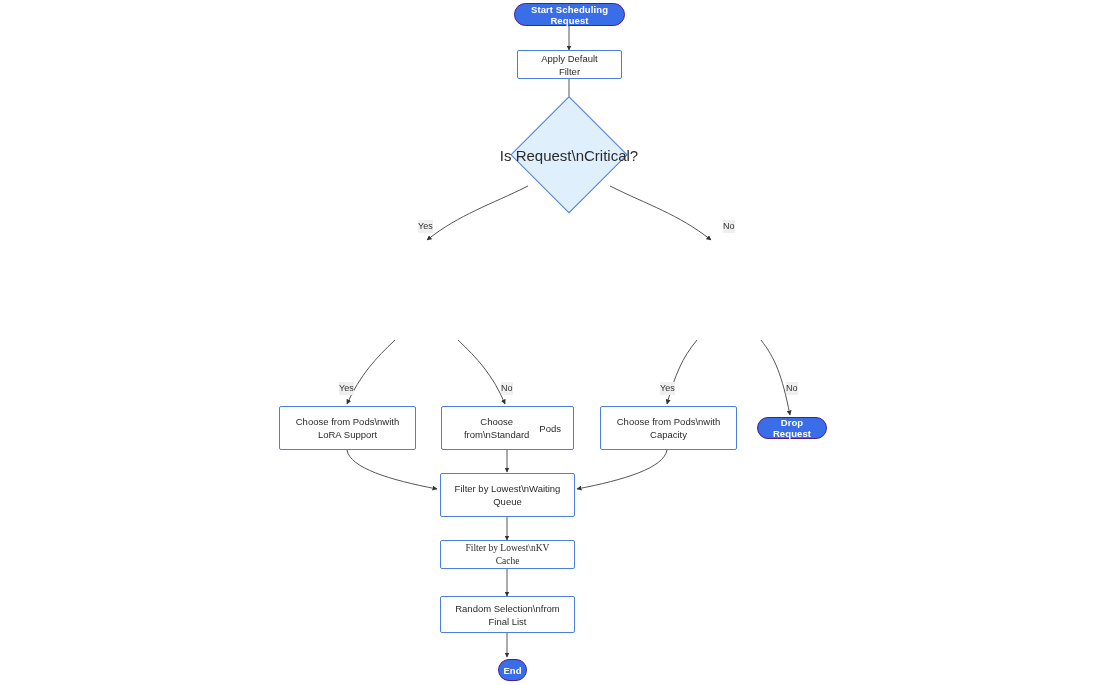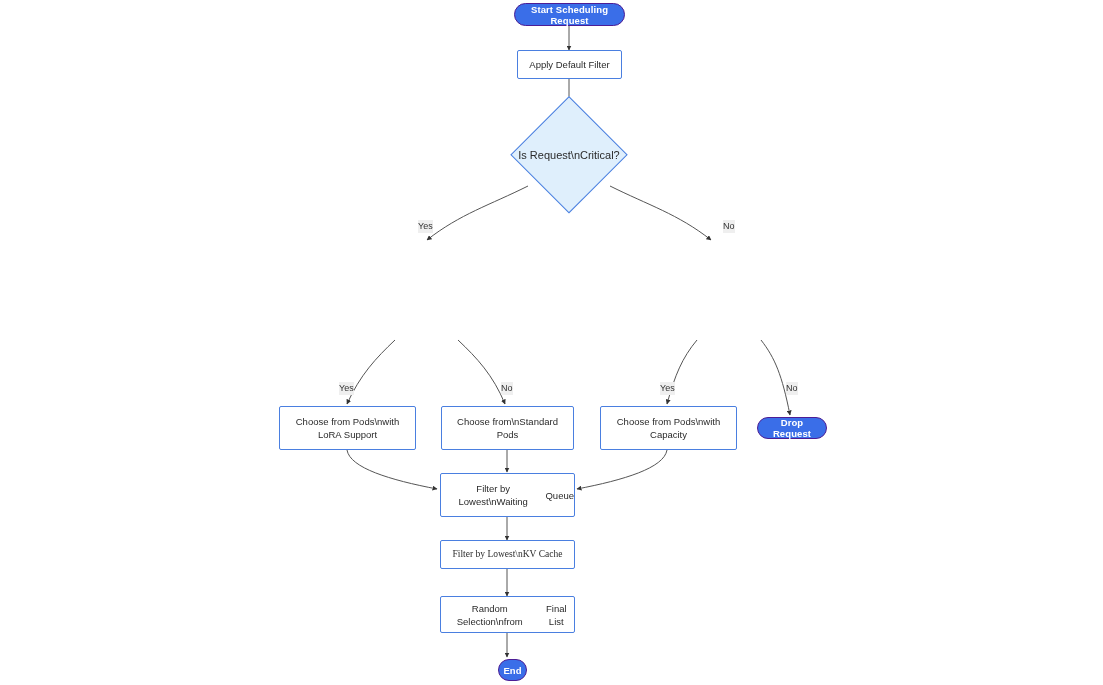--- a/index.html
+++ b/index.html
@@ -46,27 +46,27 @@
     letter-spacing: 0.1px;
     padding: 0 10px;
   }
   .node-process {
     background: #ffffff;
     border: 1.2px solid #4a7fe0;
     border-radius: 2px;
     color: #2a2a2a;
     font-size: 9.5px;
     line-height: 13px;
-    padding: 0 0;
+    padding: 0 12px;
   }
   .node-decision {
     background: transparent;
     border: none;
     color: #2a2a2a;
-    font-size: 11px;
+    font-size: 15px;
     line-height: 13px;
     pointer-events: none;
   }
   .node-decision .decision-label {
     position: relative;
     z-index: 3;
     white-space: nowrap;
   }
   .diamond-shape {
     position: absolute;
@@ -143,44 +143,44 @@
     <span class="decision-label">Is Request\nCritical?</span>
   </div>
 
 
 
   <div class="node node-process" style="left:279px; top:406px; width:137px; height:44px; flex-direction:column;">
     <span class="txtline">Choose from Pods\nwith</span>
     <span class="txtline">LoRA Support</span>
   </div>
 
-  <div class="node node-process" style="left:441px; top:406px; width:133px; height:44px; flex-direction:column;">
+  <div class="node node-process" style="left:441px; top:406px; width:133px; height:44px; flex-direction:row;">
     <span class="txtline">Choose from\nStandard</span>
     <span class="txtline">Pods</span>
   </div>
 
   <div class="node node-process" style="left:600px; top:406px; width:137px; height:44px; flex-direction:column;">
     <span class="txtline">Choose from Pods\nwith</span>
     <span class="txtline">Capacity</span>
   </div>
 
   <div class="node node-terminal" style="left:757px; top:417px; width:70px; height:22px;">
     <span class="txtline">Drop Request</span>
   </div>
 
-  <div class="node node-process" style="left:440px; top:473px; width:135px; height:44px; flex-direction:row;">
+  <div class="node node-process" style="left:440px; top:473px; width:135px; height:44px; flex-direction:column;">
     <span class="txtline">Filter by Lowest\nWaiting</span>
     <span class="txtline">Queue</span>
   </div>
 
   <div class="node node-process" style="left:440px; top:540px; width:135px; height:29px;font-family:Liberation Serif, serif;">
     <span class="txtline">Filter by Lowest\nKV Cache</span>
   </div>
 
-  <div class="node node-process" style="left:440px; top:596px; width:135px; height:37px; ">
+  <div class="node node-process" style="left:440px; top:596px; width:135px; height:37px; flex-direction:column;">
     <span class="txtline">Random Selection\nfrom</span>
     <span class="txtline">Final List</span>
   </div>
 
   <div class="node node-terminal" style="left:498px; top:659px; width:29px; height:22px;align-items:center;">
     <span class="txtline">End</span>
   </div>
 
   <div class="edge-label" style="left:418px; top:220px;">Yes</div>
 

